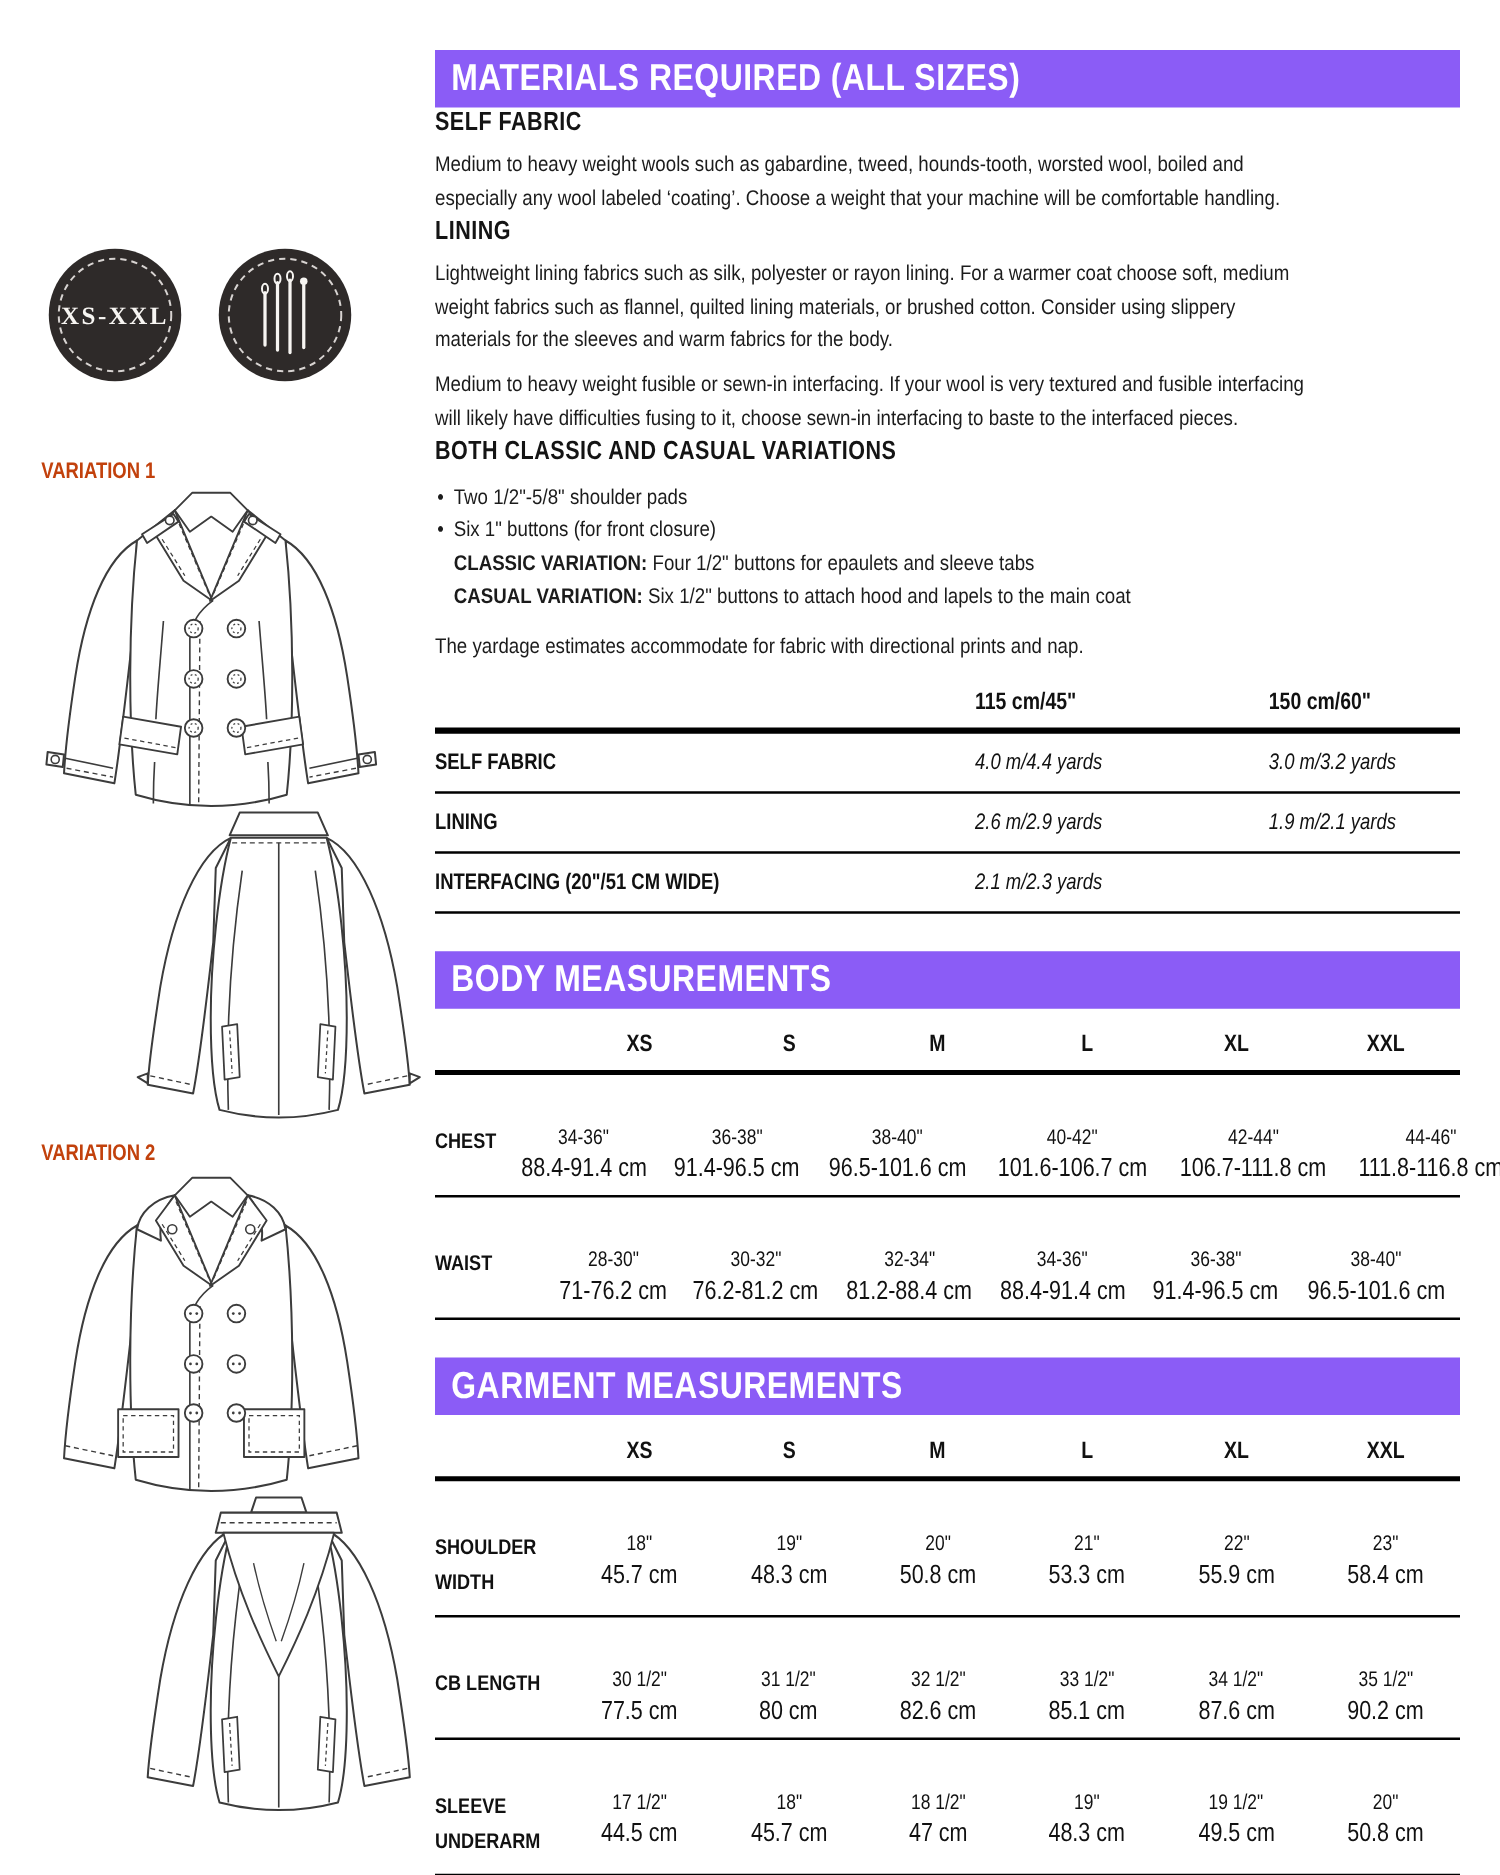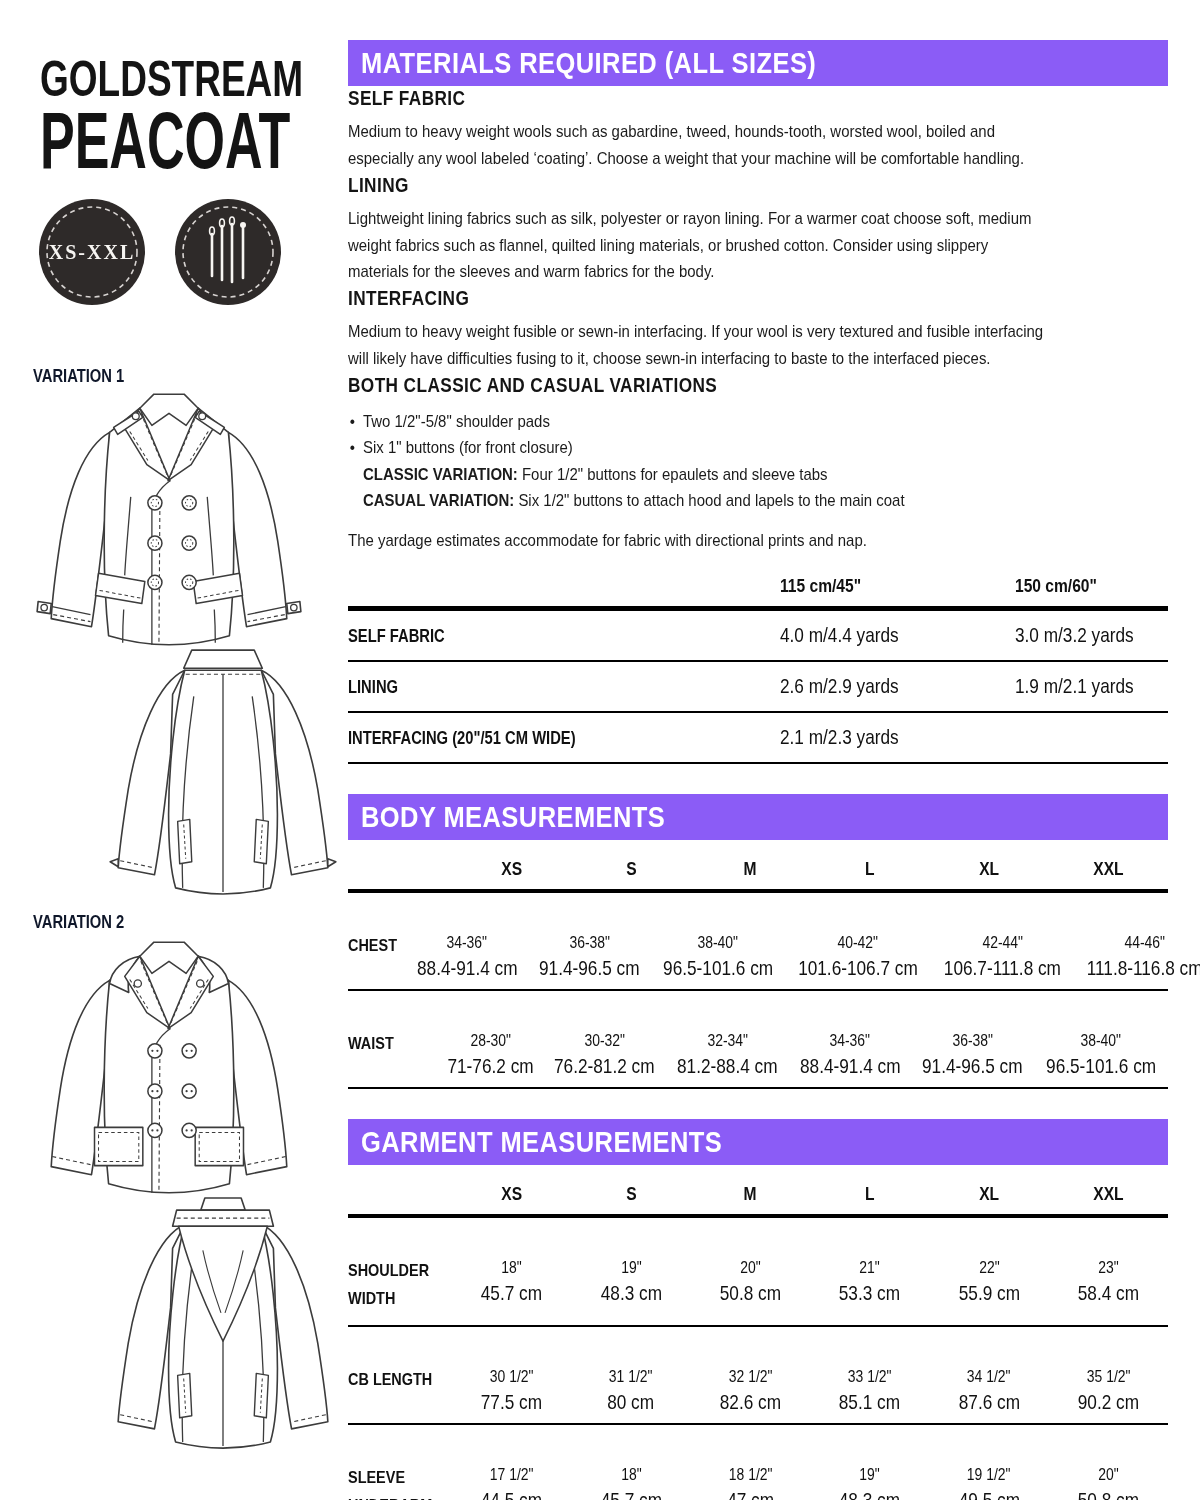--- a/index.html
+++ b/index.html
@@ -14,21 +14,21 @@
   .condp { transform:scaleX(.88); transform-origin:0 0; width:113.6%; }
   .b { font-weight:700; }
 
   
   .left-col { position:absolute; left:0; top:0; width:346px; height:1500px; }
   .brand { position:absolute; left:40px; top:34px; line-height:1; }
   .brand-l1 { display:block; font-weight:700; font-size:50px; line-height:.96; transform:scaleX(.74); transform-origin:0 0; white-space:nowrap; letter-spacing:0; color:#141414; }
   .brand-l2 { display:block; font-weight:700; font-size:80px; line-height:.9; margin-top:2px; transform:scaleX(.65); transform-origin:0 0; white-space:nowrap; color:#141414; }
   .badges { position:absolute; left:38px; top:198px; display:flex; gap:28px; }
   .badge { width:108px; height:108px; }
-  .variation-label { position:absolute; left:33px; font-size:18px; font-weight:700; color:#0f172a; }
+  .variation-label { position:absolute; left:33px; font-size:18px; font-weight:700; color:#c2410c; }
   .vl1 { top:366px; } .vl2 { top:912px; }
   .coat { position:absolute; }
   #v1front { left:18px;  top:386px; width:302px; height:274px; }
   #v1back  { left:98px;  top:638px; width:250px; height:264px; }
   #v2front { left:18px;  top:934px; width:302px; height:274px; }
   #v2back  { left:98px;  top:1184px; width:250px; height:276px; }
 
   
   .right-col { position:absolute; left:348px; top:40px; width:820px; }
   .bar { background:#8b5cf6; color:#fff; height:46px; display:flex; align-items:center; padding:0 13px; }
@@ -44,44 +44,40 @@
   .note { margin-top:14px; }
 
   
   .ytable { margin-top:16px; width:820px; }
   .yrow { display:flex; align-items:baseline; }
   .yhead { padding:4px 0 9px 0; border-bottom:5px solid #000; }
   .ydata { padding:12px 0 13px 0; border-bottom:2px solid #000; }
   .ycol1 { width:52.7%; } .ycol2 { width:28.6%; } .ycol3 { width:18.7%; }
   .yhead .ycol2,.yhead .ycol3 { font-size:19px; font-weight:700; }
   .ylabel { font-size:18px; font-weight:700; }
-  .yval { font-size:21px; }
+  .yval { font-size:18px;font-style:italic; }
 
   
   .mtable { margin-top:10px; width:820px; }
   .mrow { display:flex; }
   .mhead { border-bottom:4px solid #000; padding:8px 0 9px 0; align-items:baseline; }
   .mdata { border-bottom:2px solid #000; padding:9px 0 12px 0;margin-top:30px; }
   .mlabel { width:104px; font-size:17px; font-weight:700; line-height:28px; }
   .mcell { flex:1; text-align:center; }
   .mhsz { font-size:19px; font-weight:700; }
   .in { font-size:17px; line-height:22px; }
   .cm { font-size:21px; line-height:18px; margin-top:5px; }
 </style>
 </head>
 <body>
 
 <div class="page">
 
   <div class="left-col">
 
-    <h1 class="brand">
-      <span class="brand-l1">GOLDSTREAM</span>
-      <span class="brand-l2">PEACOAT</span>
-    </h1>
 
     <div class="badges">
       <svg class="badge" viewBox="0 0 108 108">
         <circle cx="54" cy="54" r="53" fill="#2e2a29"></circle>
         <circle cx="54" cy="54" r="45" fill="none" stroke="#f4f1ee" stroke-width="1.6" stroke-dasharray="5 4" opacity=".85"></circle>
         <text x="54" y="61" text-anchor="middle" font-family="Liberation Serif, serif" font-weight="700" font-size="20" letter-spacing="2" fill="#f7f5f2">XS-XXL</text>
       </svg>
       <svg class="badge" viewBox="0 0 108 108">
         <circle cx="54" cy="54" r="53" fill="#2e2a29"></circle>
         <circle cx="54" cy="54" r="45" fill="none" stroke="#f4f1ee" stroke-width="1.6" stroke-dasharray="5 4" opacity=".85"></circle>
@@ -290,21 +286,20 @@
     <div class="bar">
       <span class="bar-text">MATERIALS REQUIRED (ALL SIZES)</span>
     </div>
 
     <h3 class="sec mt1"><span class="cx">SELF FABRIC</span></h3>
     <p class="body-text condp">Medium to heavy weight wools such as gabardine, tweed, hounds-tooth, worsted wool, boiled and especially any wool labeled ‘coating’. Choose a weight that your machine will be comfortable handling.</p>
 
     <h3 class="sec mt2"><span class="cx">LINING</span></h3>
     <p class="body-text condp">Lightweight lining fabrics such as silk, polyester or rayon lining. For a warmer coat choose soft, medium weight fabrics such as flannel, quilted lining materials, or brushed cotton. Consider using slippery materials for the sleeves and warm fabrics for the body.</p>
 
-    <h3 class="sec mt2"><span class="cx">INTERFACING</span></h3>
     <p class="body-text condp">Medium to heavy weight fusible or sewn-in interfacing. If your wool is very textured and fusible interfacing will likely have difficulties fusing to it, choose sewn-in interfacing to baste to the interfaced pieces.</p>
 
     <h3 class="sec mt2"><span class="cx">BOTH CLASSIC AND CASUAL VARIATIONS</span></h3>
     <div class="bullets condp">
       <div class="bullet-item">Two 1/2"-5/8" shoulder pads</div>
       <div class="bullet-item">Six 1" buttons (for front closure)</div>
       <div class="subline"><strong>CLASSIC VARIATION:</strong><span> Four 1/2" buttons for epaulets and sleeve tabs</span></div>
       <div class="subline"><strong>CASUAL VARIATION:</strong><span> Six 1/2" buttons to attach hood and lapels to the main coat</span></div>
     </div>
     <p class="body-text condp note">The yardage estimates accommodate for fabric with directional prints and nap.</p>

